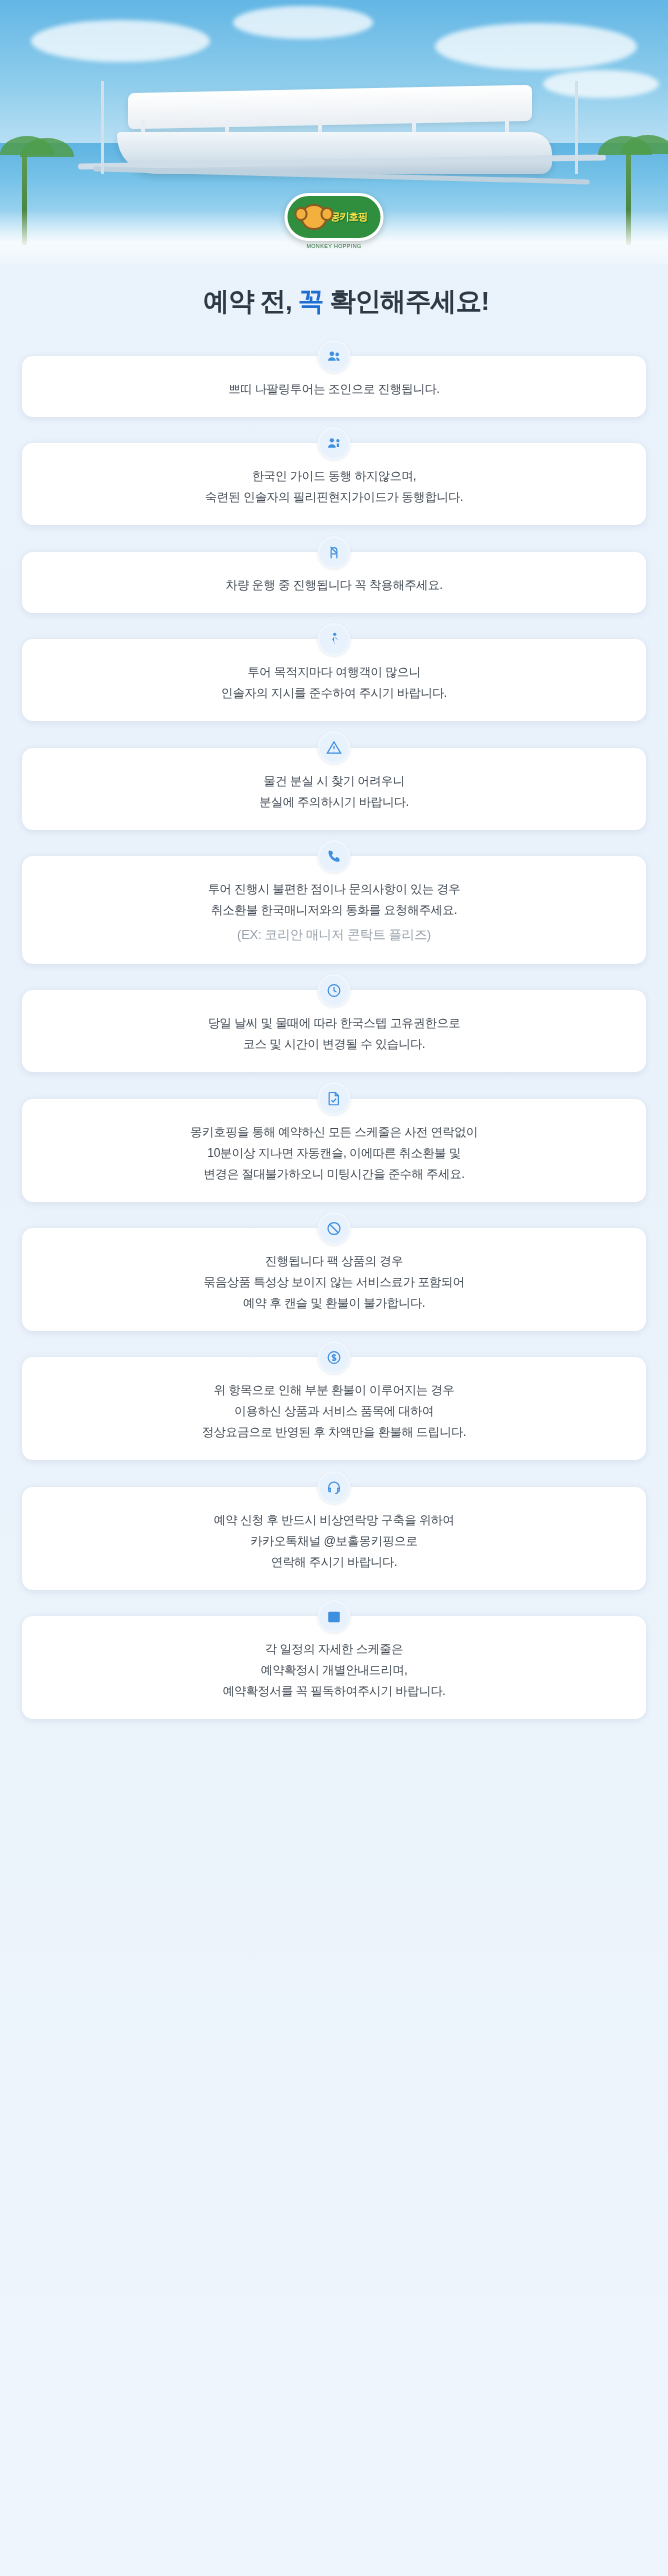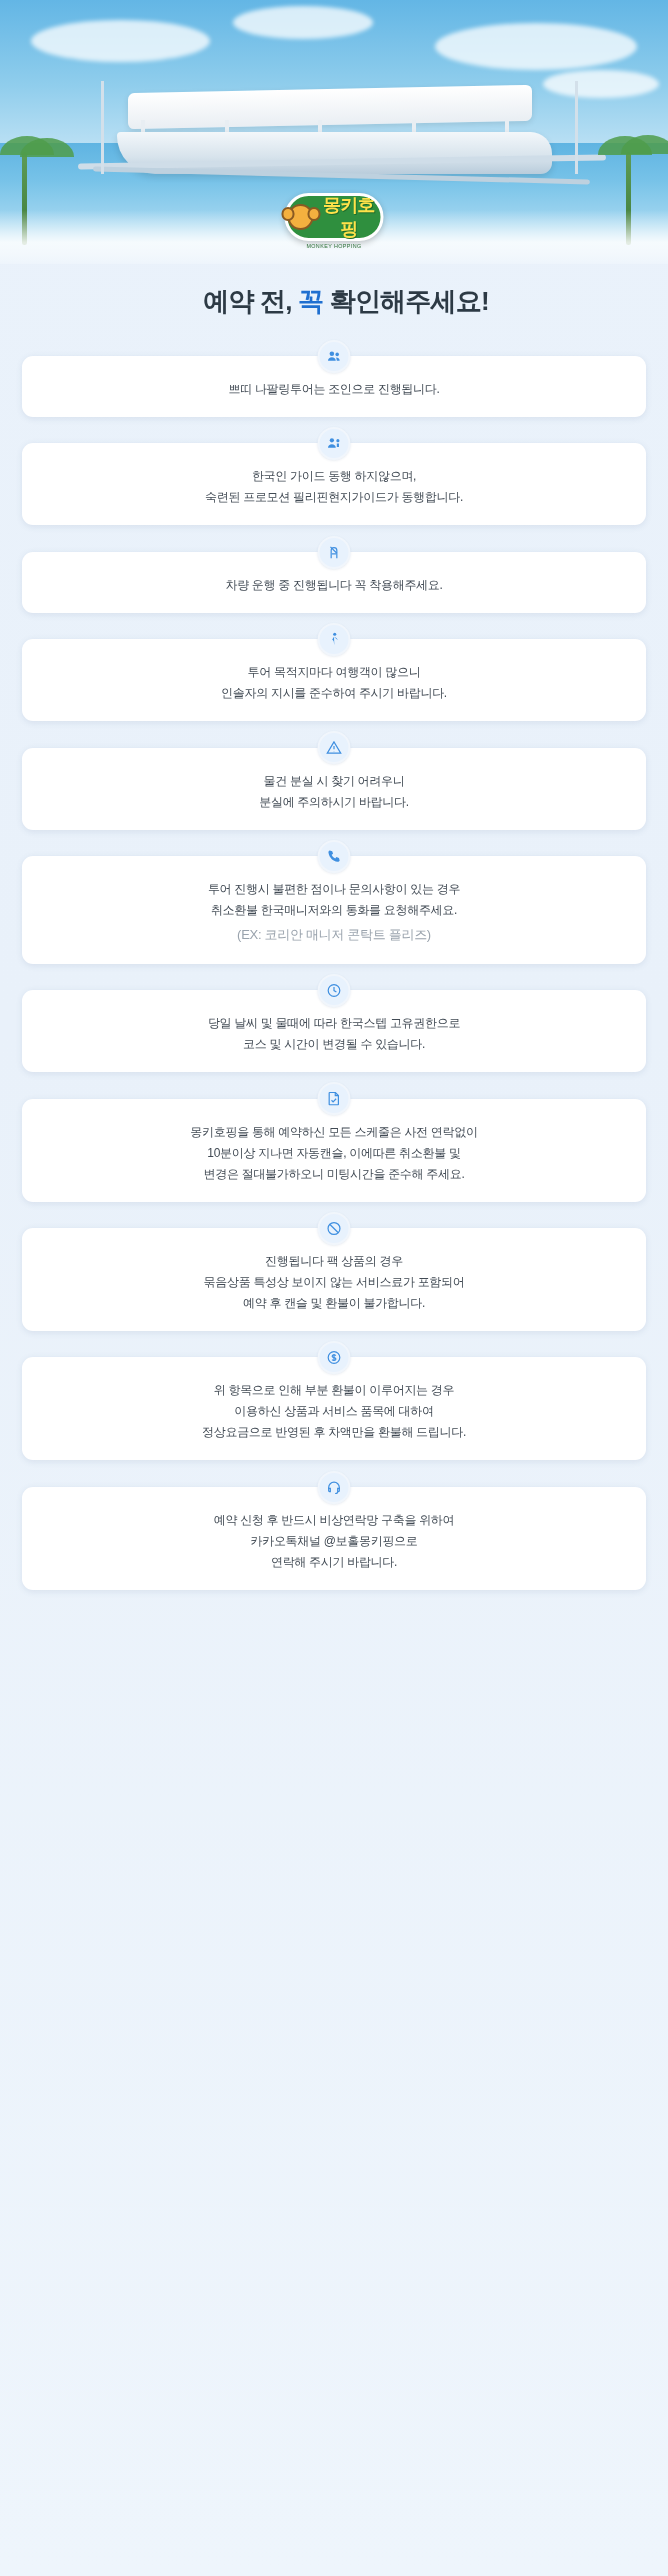--- a/index.html
+++ b/index.html
@@ -108,21 +108,21 @@
     background: #f4b03f; border: 2.3px solid #8a5a22;
     position: relative; flex: none;
   }
   .logo .monkey:before, .logo .monkey:after {
     content: ""; position: absolute; width: 9.3px; height: 9.3px; border-radius: 50%;
     background: #f4b03f; border: 2.3px solid #8a5a22; top: 1.6px;
   }
   .logo .monkey:before { left: -8.5px; }
   .logo .monkey:after { right: -8.5px; }
   .logo .ltext {
-    color: #ffe24a; font-weight: bold; font-size: 18px;
+    color: #ffe24a; font-weight: bold; font-size: 10px;
     text-shadow: 0.8px 0.8px 0 #1d6b2a;
     letter-spacing: -0.8px;
   }
   .logo .sub {
     margin-top: 2.3px; font-size: 5.4px; color: #2b6e36; letter-spacing: 0.4px;
   }
 
   
   .title-wrap {
     text-align: center;
@@ -244,21 +244,21 @@
       </div>
       <div class="card">
         <div class="icon-badge filled">
           <svg viewBox="0 0 24 24">
             <circle cx="9" cy="7.5" r="3"></circle>
             <path d="M3.5 18c0-3 2.5-5 5.5-5s5.5 2 5.5 5z"></path>
             <circle cx="17.5" cy="8" r="2.2"></circle>
             <path d="M16 12h3v5h-3z"></path>
           </svg>
         </div>
-        <p><span>한국인 가이드 동행 하지않으며,</span><br><span>숙련된 프로모션 필리핀현지가이드가 동행합니다.</span></p>
+        <p><span>한국인 가이드 동행 하지않으며,</span><br><span>숙련된 인솔자의 필리핀현지가이드가 동행합니다.</span></p>
       </div>
       <div class="card">
         <div class="icon-badge">
           <svg viewBox="0 0 24 24">
             <path d="M7 4l9 9"></path>
             <path d="M8 20V9a4 4 0 0 1 8 0v11"></path>
             <path d="M9 14h6"></path>
           </svg>
         </div>
         <p><span>차량 운행 중 진행됩니다 꼭 착용해주세요.</span></p>
@@ -334,16 +334,27 @@
         <div class="icon-badge">
           <svg viewBox="0 0 24 24">
             <path d="M4.5 14v-2a7.5 7.5 0 0 1 15 0v2"></path>
             <path d="M4.5 13.2h2.3v4.6H5.6a1.1 1.1 0 0 1-1.1-1.1z"></path>
             <path d="M19.5 13.2h-2.3v4.6h1.2a1.1 1.1 0 0 0 1.1-1.1z"></path>
             <path d="M17 18.2c0 1.4-1.7 2.3-3.4 2.3"></path>
           </svg>
         </div>
         <p><span>예약 신청 후 반드시 비상연락망 구축을 위하여</span><br><span>카카오톡채널 @보홀몽키핑으로</span><br><span>연락해 주시기 바랍니다.</span></p>
       </div>
+      <div class="card">
+        <div class="icon-badge filled">
+          <svg viewBox="0 0 24 24">
+            <rect x="3.8" y="5.2" width="16.4" height="15" rx="1.8"></rect>
+            <path d="M3.8 9.6h16.4"></path>
+            <path d="M8 3.2v3.4M16 3.2v3.4"></path>
+            <path d="M8.2 13.2h2.2M13.6 13.2h2.2M8.2 16.6h2.2M13.6 16.6h2.2"></path>
+          </svg>
+        </div>
+        <p><span>각 일정의 자세한 스케줄은</span><br><span>예약확정시 개별안내드리며,</span><br><span>예약확정서를 꼭 필독하여주시기 바랍니다.</span></p>
+      </div>
     </div>
 
 </div>
 
 
 </body></html>

